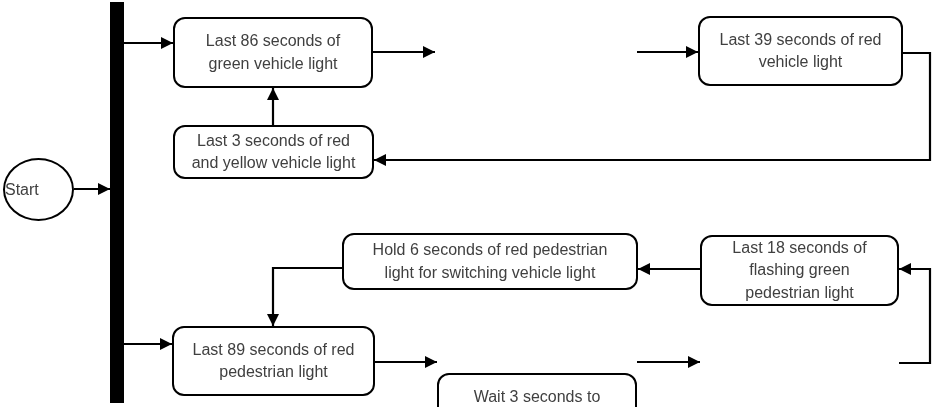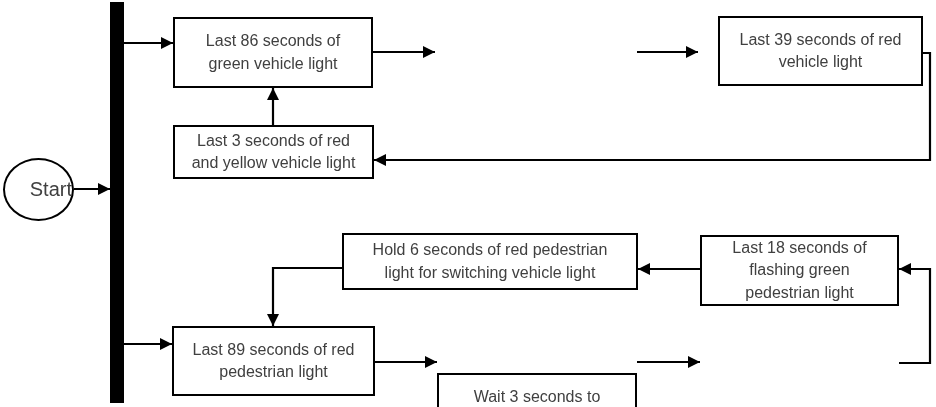--- a/index.html
+++ b/index.html
@@ -13,40 +13,40 @@
     position:relative;
     width:936px;height:407px;
     background:var(--bg);
     font-family:"Liberation Sans", sans-serif;
     overflow:hidden;
   }
   .node{
     position:absolute;
     box-sizing:border-box;
     border:2.5px solid var(--stroke);
-    border-radius:0;
+    border-radius:12px;
     background:var(--fill);
     color:var(--text);
     display:flex;align-items:center;justify-content:center;
     text-align:center;
     font-size:16px;line-height:1.38;
     white-space:pre-line;
     padding:16px 6px;
     z-index:2;
   }
   .start{
     position:absolute;
     left:3px;top:158px;width:71px;height:63px;
     box-sizing:border-box;
     border:2.5px solid var(--stroke);
     border-radius:50%;
     background:var(--fill);
     color:var(--text);
-    display:flex;align-items:center;justify-content:flex-end;
-    font-size:20px;
+    display:flex;align-items:center;justify-content:flex-start;
+    font-size:16px;
     z-index:2;
   }
   .fork-bar{
     position:absolute;
     left:110px;top:2px;width:14px;height:401px;
     background:var(--stroke);
     z-index:2;
   }
   svg.wires{position:absolute;left:0;top:0;z-index:1;}
   svg.wires polyline{
@@ -81,21 +81,21 @@
   <div class="start">
     <span>Start</span>
   </div>
 
   <div class="fork-bar"></div>
 
   <div class="node" style="left:173px;top:17px;width:200px;height:71px;">Last 86 seconds of
 green vehicle light</div>
 
 
-  <div class="node" style="left:698px;top:16px;width:205px;height:70px;margin-left:20px;">Last 39 seconds of red
+  <div class="node" style="left:698px;top:16px;width:205px;height:70px;">Last 39 seconds of red
 vehicle light</div>
 
   <div class="node" style="left:173px;top:125px;width:201px;height:54px;">Last 3 seconds of red
 and yellow vehicle light</div>
 
   <div class="node" style="left:342px;top:233px;width:296px;height:57px;">Hold 6 seconds of red pedestrian
 light for switching vehicle light</div>
 
   <div class="node" style="left:700px;top:235px;width:199px;height:71px;">Last 18 seconds of
 flashing green

